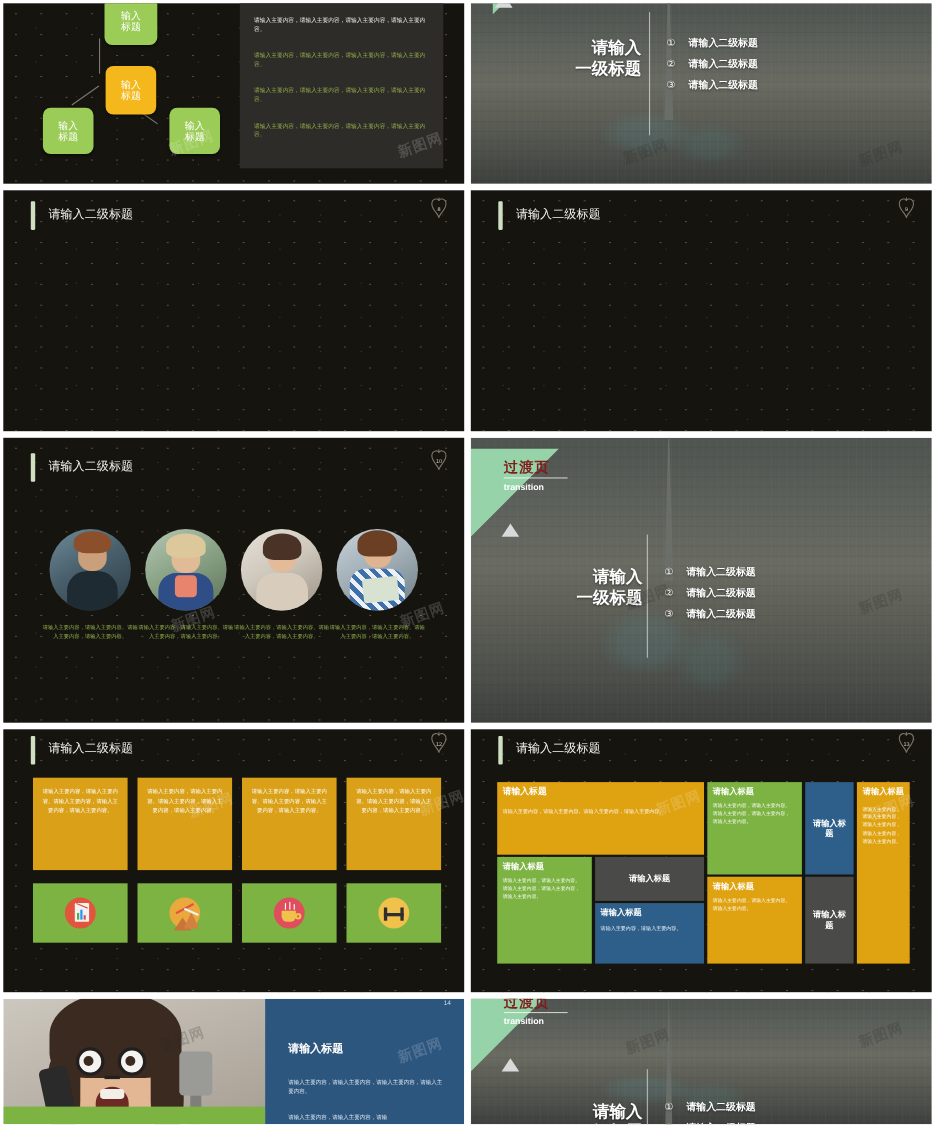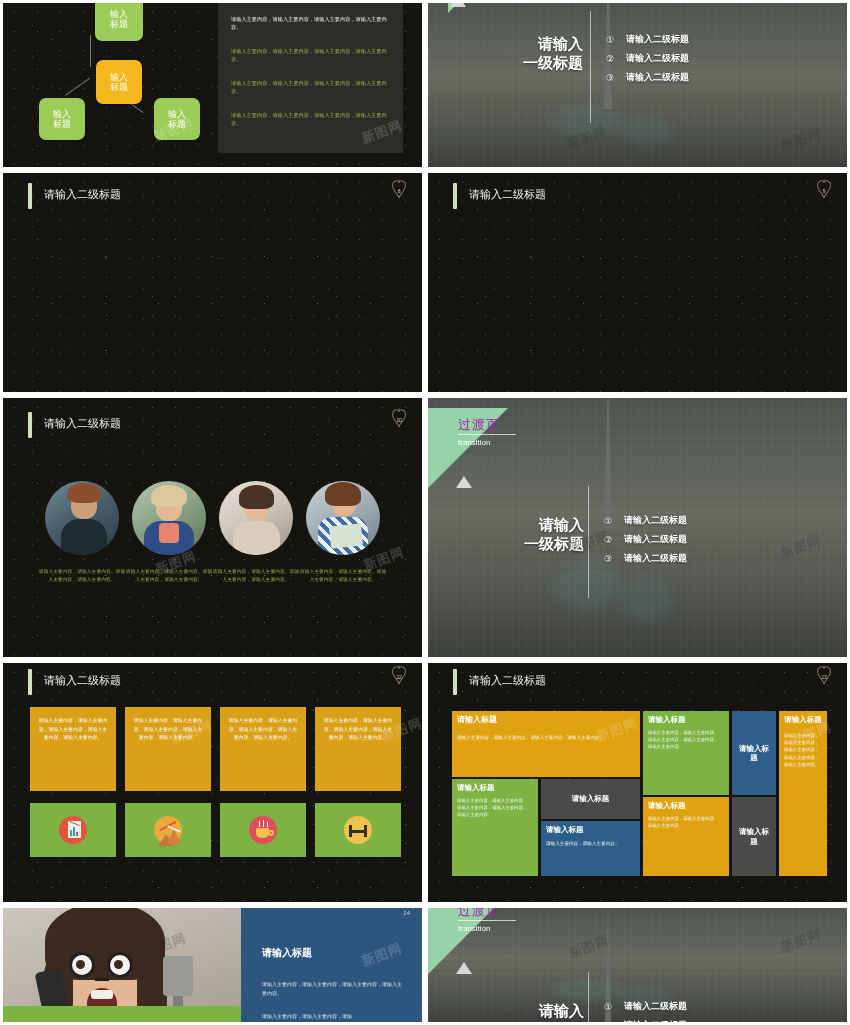--- a/index.html
+++ b/index.html
@@ -100,22 +100,22 @@
     position: absolute; width: 0; height: 0;
     border-left: 8px solid transparent; border-right: 8px solid transparent;
     border-bottom: 12px solid #d9d9d9;
   }
   .trans-h { color:#ffffff; font-weight:700; line-height:1.25; text-align:right;
              text-shadow: 0 1px 2px rgba(0,0,0,.5); }
   .trans-div { position:absolute; width:1px; background: rgba(235,235,235,.65); }
   .trans-li { display:flex; align-items:center; color:#ffffff; font-weight:700;
               text-shadow: 0 1px 2px rgba(0,0,0,.5); }
   .trans-num { width: 20px; font-weight: 400; }
-  .ov-title { color:#a21caf; font-weight:400; letter-spacing:1px; }
-  .ov-sub { color:#ffffff; font-weight:400; }
+  .ov-title { color:#7f1d1d; font-weight:700; letter-spacing:1px; }
+  .ov-sub { color:#ffffff; font-weight:700; }
   
   .ph { position:absolute; border-radius:50%; overflow:hidden; }
   .ph-cap { position:absolute; font-size:4.8px; line-height:1.7; color:#8fae4f; text-align:center; }
   
   .card-or { position:absolute; background:#d9a018; }
   .card-gr { position:absolute; background:#7cb342; display:flex; align-items:center; justify-content:center; }
   .card-txt { font-size:4.9px; line-height:1.75; color:#fff; text-align:center; }
   .flat-ico { position:relative; width:28px; height:28px; border-radius:50%; }
   
   .tile { position:absolute; padding:4px 5px; overflow:hidden; }

